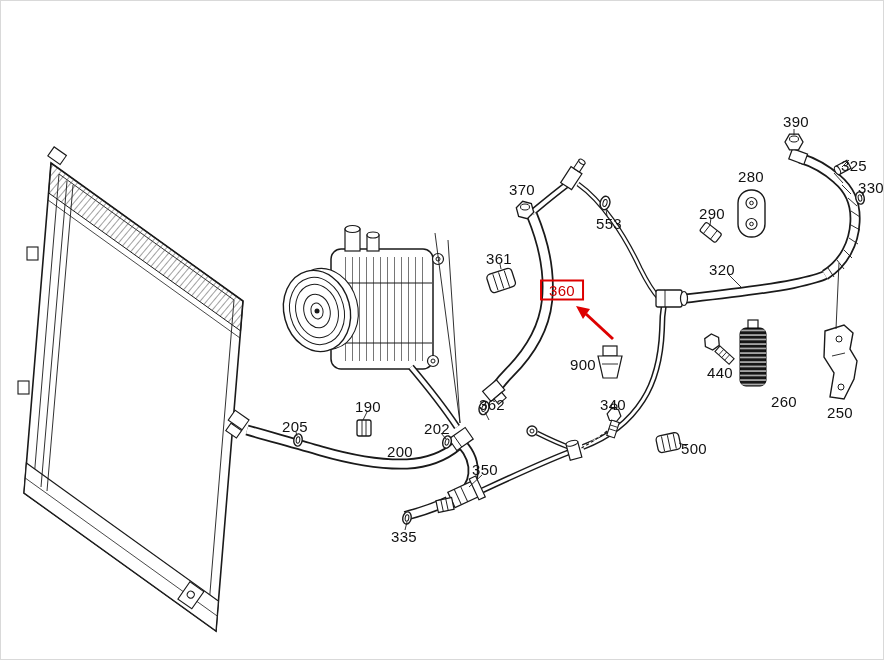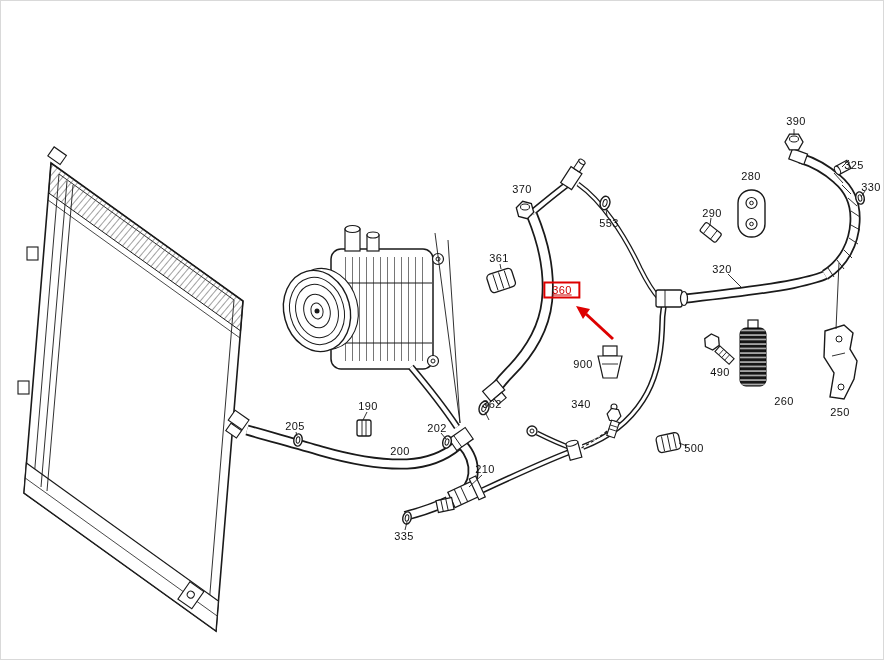--- a/index.html
+++ b/index.html
@@ -5,26 +5,26 @@
   * { margin:0; padding:0; box-sizing:border-box; }
   html,body { background:#fff; font-family:"Liberation Sans", sans-serif; }
   .stage {
     position:relative; width:884px; height:660px;
     background:#fff; border:1px solid #d9d9d9; overflow:hidden;
   }
   .stage svg { position:absolute; left:0; top:0; }
   #labels-layer { position:absolute; left:0; top:0; width:100%; height:100%; pointer-events:none; }
   .part-label {
     position:absolute; transform:translate(-50%,-50%);
-    font-size:11px; line-height:1; color:#111; letter-spacing:.3px; white-space:nowrap;
+    font-size:15px; line-height:1; color:#111; letter-spacing:.3px; white-space:nowrap;
   }
   .part-label.highlighted {
     color:var(--hl-text,#c00);
     border:2.5px solid var(--hl-box,#d00);
-    padding:1px 7px; background:transparent;text-decoration:underline;
+    padding:1px 7px; background:transparent;
   }
   .hl-stroke { stroke:var(--hl-box,#dd0000); }
   .hl-fill   { fill:var(--hl-box,#dd0000); }
 </style>
 </head>
 <body>
 
 <div class="stage">
 
 <svg width="884" height="660" viewBox="0 0 884 660">
@@ -358,27 +358,27 @@
   <div class="part-label" style="left:853px;top:164px">325</div>
   <div class="part-label" style="left:870px;top:186px">330</div>
   <div class="part-label" style="left:750px;top:175px">280</div>
   <div class="part-label" style="left:711px;top:212px">290</div>
   <div class="part-label" style="left:521px;top:188px">370</div>
   <div class="part-label" style="left:608px;top:222px">553</div>
   <div class="part-label" style="left:498px;top:257px">361</div>
   <div class="part-label highlighted" style="left:561px;top:289px">360</div>
   <div class="part-label" style="left:721px;top:268px">320</div>
   <div class="part-label" style="left:582px;top:363px">900</div>
-  <div class="part-label" style="left:719px;top:371px">490</div>
-  <div class="part-label" style="left:580px;top:403px">340</div>
+  <div class="part-label" style="left:719px;top:371px">440</div>
+  <div class="part-label" style="left:612px;top:403px">340</div>
   <div class="part-label" style="left:783px;top:400px">260</div>
   <div class="part-label" style="left:839px;top:411px">250</div>
   <div class="part-label" style="left:693px;top:447px">500</div>
   <div class="part-label" style="left:367px;top:405px">190</div>
   <div class="part-label" style="left:294px;top:425px">205</div>
   <div class="part-label" style="left:436px;top:427px">202</div>
   <div class="part-label" style="left:491px;top:403px">362</div>
   <div class="part-label" style="left:399px;top:450px">200</div>
-  <div class="part-label" style="left:484px;top:468px">210</div>
+  <div class="part-label" style="left:484px;top:468px">350</div>
   <div class="part-label" style="left:403px;top:535px">335</div>
 </div>
 
 </div>
 
 </body></html>

